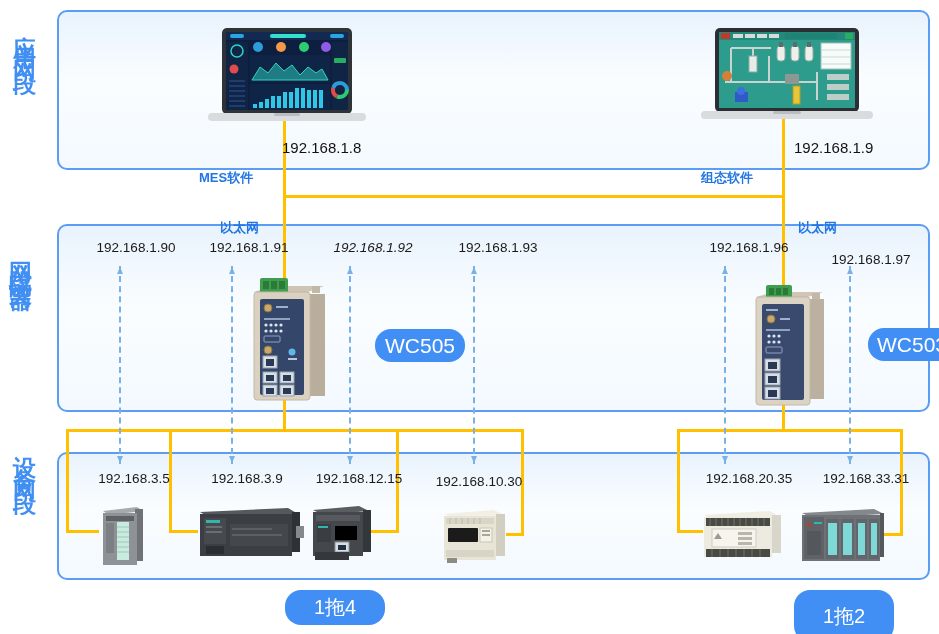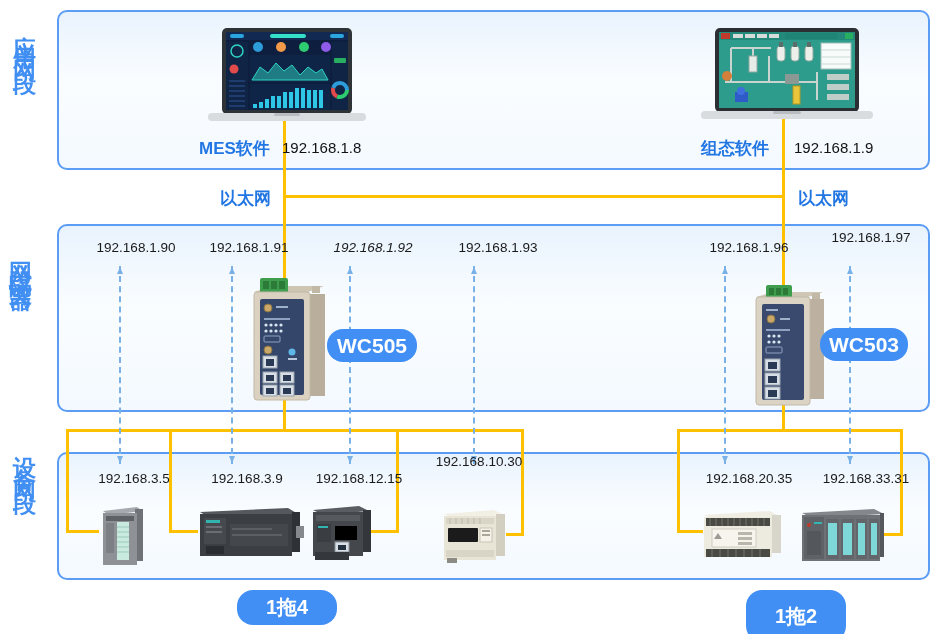--- a/index.html
+++ b/index.html
@@ -10,23 +10,23 @@
   .vlabel{position:absolute;writing-mode:vertical-lr;text-orientation:upright;
           color:#418FF2;font-weight:bold;font-size:23px;z-index:3;line-height:1;}
   .yline{position:absolute;background:#FFC000;z-index:1;}
   .varrow{position:absolute;width:0;border-left:2px dashed #79B1E6;z-index:1;}
   .varrow::before{content:"";position:absolute;top:-2px;left:-4px;width:0;height:0;
                   border:3.5px solid transparent;border-bottom:7px solid #79B1E6;}
   .varrow::after{content:"";position:absolute;bottom:-2px;left:-4px;width:0;height:0;
                  border:3.5px solid transparent;border-top:7px solid #79B1E6;}
   .ip{position:absolute;transform:translateX(-50%);font-size:13.5px;color:#1a1a1a;
       white-space:nowrap;z-index:3;margin-left:16px;}
-  .pill{position:absolute;background:#418FF5;color:#ffffff;font-weight:bold;border-radius:16px;
-        display:flex;align-items:center;justify-content:center;z-index:4;}
-  .blue-label{position:absolute;color:#2176E3;font-weight:bold;font-size:17px;white-space:nowrap;z-index:3;}
+  .pill{position:absolute;background:#418FF5;color:#ffffff;font-weight:normal;border-radius:16px;
+        display:flex;align-items:center;justify-content:center;z-index:4;margin-left:48px;}
+  .blue-label{position:absolute;color:#2176E3;font-weight:bold;font-size:13px;white-space:nowrap;z-index:3;margin-top:32px;}
   .ip-plain{position:absolute;font-size:15px;color:#111;white-space:nowrap;z-index:3;}
   .dev{position:absolute;z-index:2;}
 </style>
 </head>
 <body>
 
 <div id="canvas">
 
   <div class="zone-box" style="top:10px;height:156px;"></div>
   <div class="zone-box" style="top:224px;height:184px;"></div>
@@ -152,21 +152,21 @@
   <div class="blue-label" style="left:701px;top:137px;text-align:right;">组态软件</div>
   <div class="ip-plain" style="left:794px;top:139px;">192.168.1.9</div>
   <div class="blue-label" style="left:220px;top:187px;">以太网</div>
   <div class="blue-label" style="left:798px;top:187px;">以太网</div>
 
   <div class="ip" style="left:120px;top:240px;">192.168.1.90</div>
   <div class="ip" style="left:233px;top:240px;">192.168.1.91</div>
   <div class="ip" style="left:357px;top:240px;font-style:italic;">192.168.1.92</div>
   <div class="ip" style="left:482px;top:240px;">192.168.1.93</div>
   <div class="ip" style="left:733px;top:240px;">192.168.1.96</div>
-  <div class="ip" style="left:855px;top:230px;">192.168.1.97</div>
+  <div class="ip" style="left:855px;top:252px;">192.168.1.97</div>
 
   <svg class="dev" style="left:248px;top:276px;" width="84" height="130">
     <rect x="60" y="18" width="17" height="102" fill="#B9AE9C"></rect>
     <polygon points="6,16 60,16 76,10 24,10" fill="#CEC4B2"></polygon>
     <rect x="12" y="2" width="28" height="15" rx="2" fill="#3E9E4E"></rect>
     <rect x="15" y="5" width="6" height="8" fill="#2C7A38"></rect>
       <rect x="23" y="5" width="6" height="8" fill="#2C7A38"></rect>
       <rect x="31" y="5" width="6" height="8" fill="#2C7A38"></rect>
     <rect x="6" y="16" width="56" height="108" rx="3" fill="#DAD1C0" stroke="#C2B8A6"></rect>
     <rect x="12" y="23" width="44" height="96" rx="2" fill="#35466B"></rect>
@@ -225,21 +225,21 @@
       <rect x="18" y="93" width="9" height="7" fill="#2B3A54"></rect>
     <rect x="15" y="104" width="15" height="12" fill="#D7DEE6" stroke="#9AA4AE"></rect>
       <rect x="18" y="107" width="9" height="7" fill="#2B3A54"></rect>
     <rect x="62" y="10" width="8" height="6" fill="#C2B8A6"></rect>
   </svg>
   <div class="pill" style="left:820px;top:328px;width:88px;height:33px;font-size:21px;">WC503</div>
 
   <div class="ip" style="left:118px;top:471px;">192.168.3.5</div>
   <div class="ip" style="left:231px;top:471px;">192.168.3.9</div>
   <div class="ip" style="left:343px;top:471px;">192.168.12.15</div>
-  <div class="ip" style="left:463px;top:454px;">192.168.10.30</div>
+  <div class="ip" style="left:463px;top:474px;">192.168.10.30</div>
   <div class="ip" style="left:733px;top:471px;">192.168.20.35</div>
   <div class="ip" style="left:850px;top:471px;">192.168.33.31</div>
 
   <svg class="dev" style="left:97px;top:505px;" width="50" height="60">
     <polygon points="6,6 40,2 46,6 12,10" fill="#A6A9AD"></polygon>
     <rect x="38" y="4" width="8" height="52" fill="#6F7276"></rect>
     <rect x="6" y="8" width="34" height="52" fill="#8E9196"></rect>
     <rect x="9" y="11" width="28" height="5" fill="#5E6165"></rect>
     <rect x="20" y="17" width="12" height="38" fill="#C9EADF"></rect>
     <line x1="20" y1="22" x2="32" y2="22" stroke="#9CC9BC"></line>

